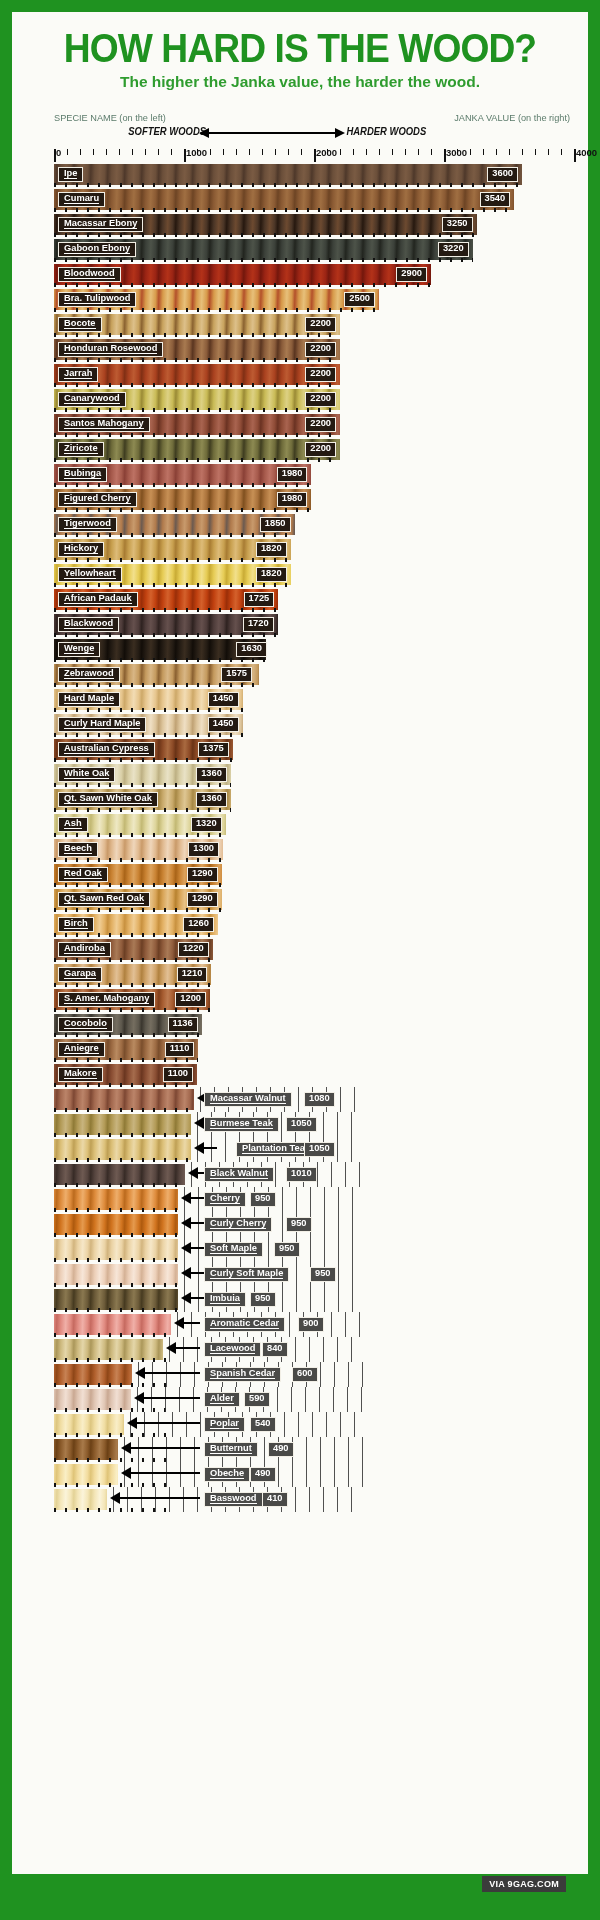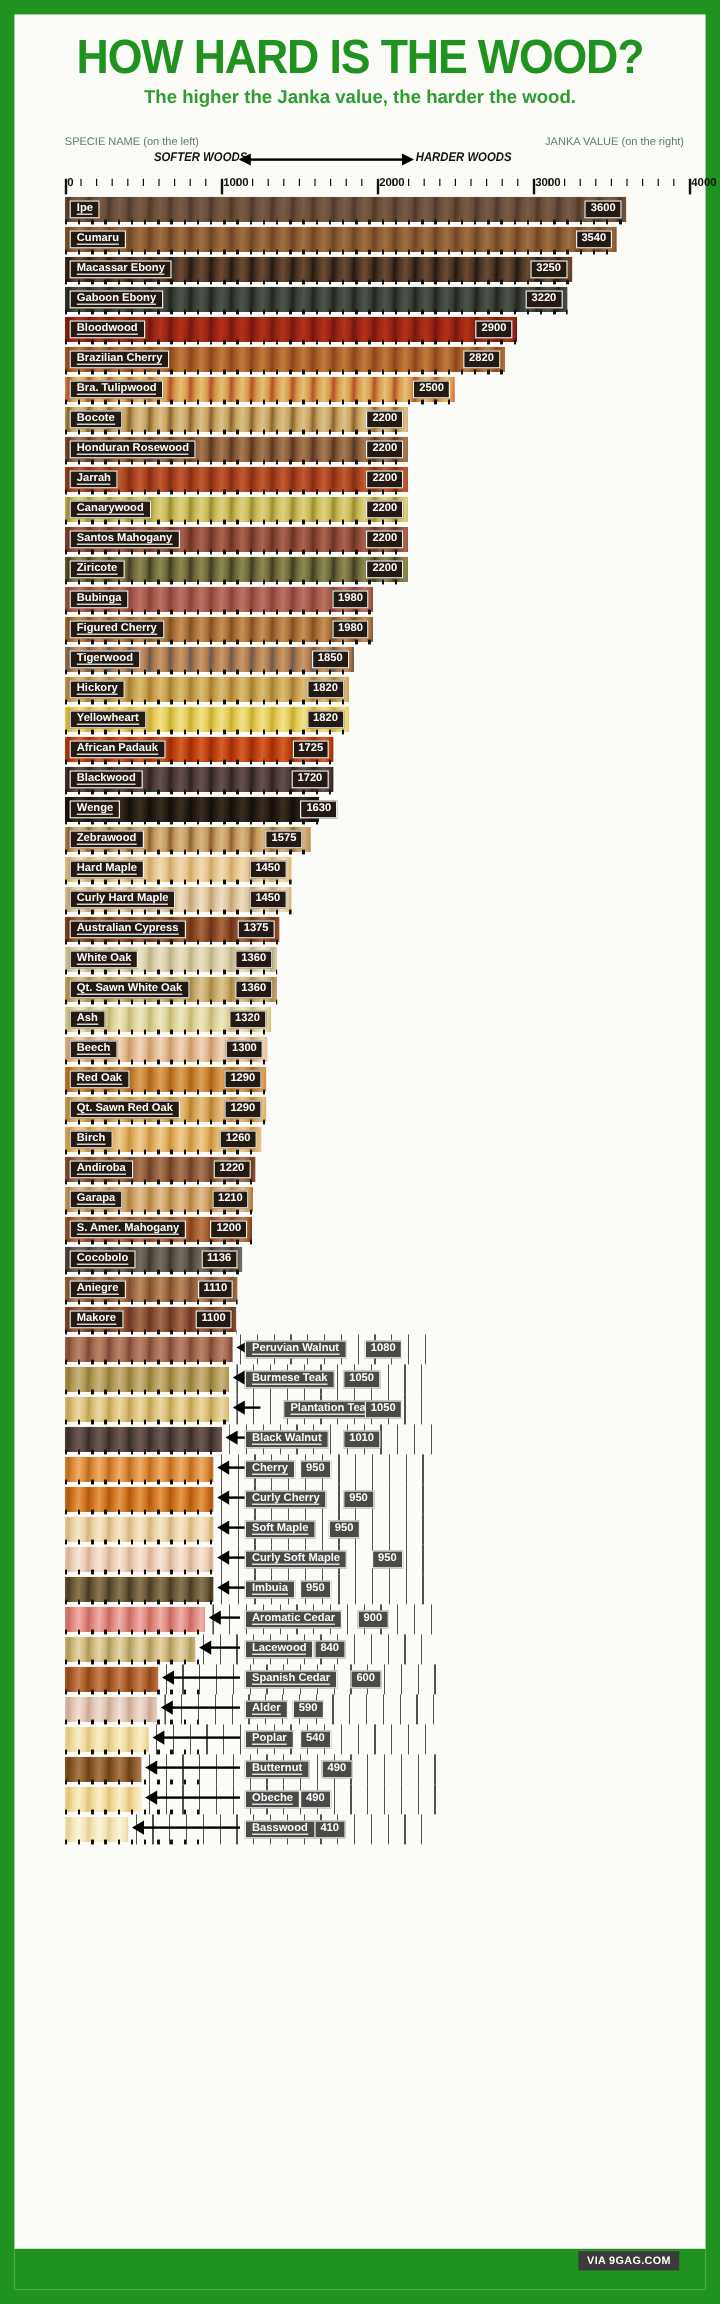--- a/index.html
+++ b/index.html
@@ -250,28 +250,20 @@
       </div>
       <div class="row">
         <div class="bar" style="width: 377px;">
           <div class="grain" style="background: repeating-linear-gradient(92deg, rgb(154, 36, 20) 0px, rgb(115, 23, 12) 3px, rgb(154, 36, 20) 7px, rgb(179, 50, 25) 12px, rgb(154, 36, 20) 17px);"></div>
         </div>
         <div class="dashrow" style="width: 377px;"></div>
         <div class="namebox"><span>Bloodwood</span></div>
         <div class="valbox" style="right: 147px;">2900</div>
       </div>
       <div class="row">
-        <div class="bar" style="width: 366.6px;">
-          <div class="grain" style="background: repeating-linear-gradient(92deg, rgb(168, 95, 42) 0px, rgb(138, 69, 24) 3px, rgb(168, 95, 42) 7px, rgb(193, 123, 61) 12px, rgb(168, 95, 42) 17px);"></div>
-        </div>
-        <div class="dashrow" style="width: 366.6px;"></div>
-        <div class="namebox"><span>Brazilian Cherry</span></div>
-        <div class="valbox" style="right: 157.4px;">2820</div>
-      </div>
-      <div class="row">
         <div class="bar" style="width: 325px;">
           <div class="grain" style="background: repeating-linear-gradient(92deg, rgb(215, 154, 74) 0px, rgb(179, 80, 42) 3px, rgb(215, 154, 74) 7px, rgb(231, 192, 122) 12px, rgb(215, 154, 74) 17px);"></div>
         </div>
         <div class="dashrow" style="width: 325px;"></div>
         <div class="namebox"><span>Bra. Tulipwood</span></div>
         <div class="valbox" style="right: 199px;">2500</div>
       </div>
       <div class="row">
         <div class="bar" style="width: 286px;">
           <div class="grain" style="background: repeating-linear-gradient(92deg, rgb(200, 163, 94) 0px, rgb(138, 98, 48) 3px, rgb(200, 163, 94) 7px, rgb(221, 192, 138) 12px, rgb(200, 163, 94) 17px);"></div>
@@ -375,21 +367,21 @@
         <div class="dashrow" style="width: 223.6px;"></div>
         <div class="namebox"><span>Blackwood</span></div>
         <div class="valbox" style="right: 300.4px;">1720</div>
       </div>
       <div class="row">
         <div class="bar" style="width: 211.9px;">
           <div class="grain" style="background: repeating-linear-gradient(92deg, rgb(36, 28, 20) 0px, rgb(18, 13, 8) 3px, rgb(36, 28, 20) 7px, rgb(58, 45, 32) 12px, rgb(36, 28, 20) 17px);"></div>
         </div>
         <div class="dashrow" style="width: 211.9px;"></div>
         <div class="namebox"><span>Wenge</span></div>
-        <div class="valbox" style="right: 293px;">1630</div>
+        <div class="valbox" style="right: 307px;">1630</div>
       </div>
       <div class="row">
         <div class="bar" style="width: 204.75px;">
           <div class="grain" style="background: repeating-linear-gradient(92deg, rgb(196, 154, 94) 0px, rgb(138, 96, 48) 3px, rgb(196, 154, 94) 7px, rgb(216, 182, 133) 12px, rgb(196, 154, 94) 17px);"></div>
         </div>
         <div class="dashrow" style="width: 204.75px;"></div>
         <div class="namebox"><span>Zebrawood</span></div>
         <div class="valbox" style="right: 322px;">1575</div>
       </div>
       <div class="row">
@@ -520,21 +512,21 @@
         <div class="namebox"><span>Makore</span></div>
         <div class="valbox" style="right: 381px;">1100</div>
       </div>
       <div class="row">
         <div class="bar" style="width: 140.4px;">
           <div class="grain" style="background: repeating-linear-gradient(92deg, rgb(163, 105, 79) 0px, rgb(125, 71, 51) 3px, rgb(163, 105, 79) 7px, rgb(187, 132, 105) 12px, rgb(163, 105, 79) 17px);"></div>
         </div>
         <div class="dashrow" style="width: 140.4px;"></div>
         <div class="gridlines" style="left: 146.4px; width: 163.6px;"></div>
         <div class="callout-arrow" style="left: 152.4px; width: 14px;"></div>
-        <div class="namebox grey" style="left: 150px;"><span>Peruvian Walnut</span></div>
+        <div class="namebox grey" style="left: 150px;"><span>Macassar Walnut</span></div>
         <div class="valbox grey" style="left: 250px;">1080</div>
       </div>
       <div class="row">
         <div class="bar" style="width: 136.5px;">
           <div class="grain" style="background: repeating-linear-gradient(92deg, rgb(178, 154, 86) 0px, rgb(143, 122, 54) 3px, rgb(178, 154, 86) 7px, rgb(200, 180, 126) 12px, rgb(178, 154, 86) 17px);"></div>
         </div>
         <div class="dashrow" style="width: 136.5px;"></div>
         <div class="gridlines" style="left: 142.5px; width: 167.5px;"></div>
         <div class="callout-arrow" style="left: 148.5px; width: 14px;"></div>
         <div class="namebox grey" style="left: 150px;"><span>Burmese Teak</span></div>

